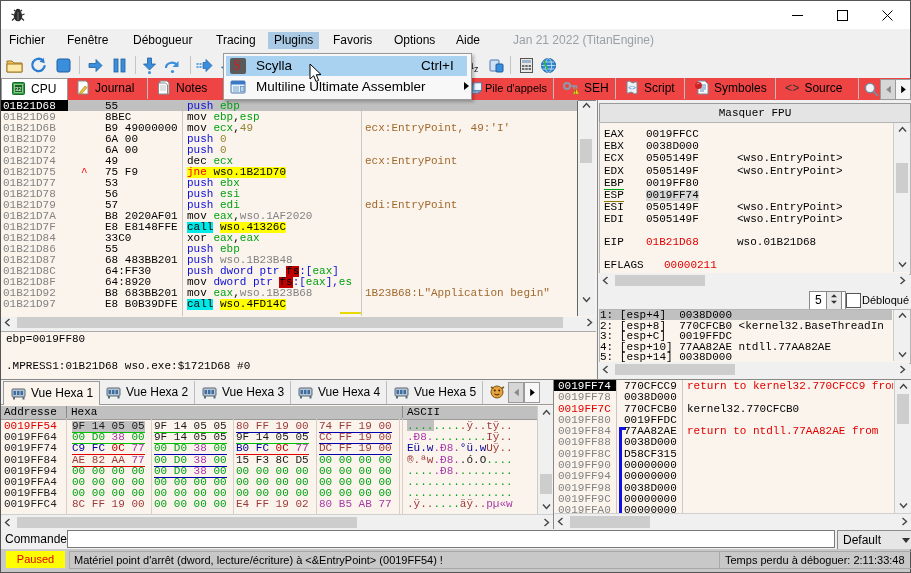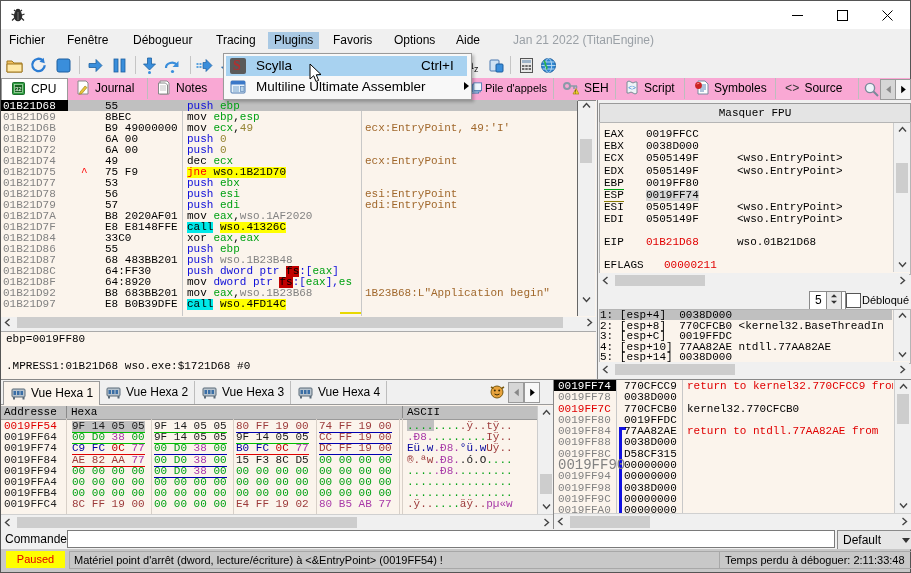--- a/index.html
+++ b/index.html
@@ -15,21 +15,21 @@
 
 #menubar{position:absolute;left:0;top:28px;width:909px;height:23px;background:#f0f0f0;font-size:12px;}
 .mitem{position:absolute;top:3px;height:17px;line-height:17px;padding:0 6px;color:#000;}
 .msel{background:#a9c9e4;}
 .mgray{color:#9aa0a6;}
 
 #toolbar{position:absolute;left:0;top:51px;width:909px;height:26px;background:#f0f0f0;border-bottom:1px solid #d8d8d8;}
 .tbi{position:absolute;top:5px;width:17px;height:17px;}
 .tbsep{position:absolute;top:4px;width:1px;height:18px;background:#c5c5c5;}
 
-#tabbar{position:absolute;left:0;top:77px;width:909px;height:22px;background:#f9a8d4;font-size:12px;}
+#tabbar{position:absolute;left:0;top:77px;width:909px;height:22px;background:#ef4444;font-size:12px;}
 .tab{position:absolute;top:0;height:21px;line-height:21px;color:#000;white-space:nowrap;border-right:1px solid #bdbdbd;}
 .tab .ic{display:inline-block;vertical-align:-3px;margin:0 5px 0 9px;}
 .tabsel{background:#fff;border:1px solid #9a9a9a;border-bottom:none;height:22px;}
 
 #disasm{position:absolute;left:0;top:99px;width:595px;height:233px;background:#fbf4ec;border-top:1px solid #888;}
 #infobox{position:absolute;left:0;top:330px;width:595px;height:48px;background:#fbf4ec;border-top:1px solid #aaa;}
 #regs{position:absolute;left:596px;top:99px;width:313px;height:279px;background:#f0f0f0;border-left:1px solid #888;}
 #dump{position:absolute;left:0;top:378px;width:552px;height:150px;background:#fbf4ec;border-top:1px solid #888;}
 #stack{position:absolute;left:552px;top:378px;width:357px;height:150px;background:#fbf4ec;border-top:1px solid #888;border-left:1px solid #888;}
 
@@ -228,21 +228,20 @@
 <div class="drow addr" style="left:2px;top:66px">01B21D75</div>
 <div class="drow" style="left:80px;top:66px;color:#f00">^</div>
 <div class="drow" style="left:104px;top:66px;color:#000">75 F9</div>
 <div class="drow" style="left:186px;top:66px;width:171px;overflow:hidden"><span style="background:#ffff00"><span style="color:#ff0000">jne</span><span style="color:#000000"> wso.1B21D70</span></span></div>
 <div class="drow addr" style="left:2px;top:77px">01B21D77</div>
 <div class="drow" style="left:104px;top:77px;color:#000">53</div>
 <div class="drow" style="left:186px;top:77px;width:171px;overflow:hidden"><span style="color:#0d0dd9">push</span><span style="color:#00a113"> ebx</span></div>
 <div class="drow addr" style="left:2px;top:88px">01B21D78</div>
 <div class="drow" style="left:104px;top:88px;color:#000">56</div>
 <div class="drow" style="left:186px;top:88px;width:171px;overflow:hidden"><span style="color:#0d0dd9">push</span><span style="color:#00a113"> esi</span></div>
-<div class="drow" style="left:364px;top:88px;width:212px;overflow:hidden"><span style="color:#a1682c">esi:EntryPoint</span></div>
 <div class="drow addr" style="left:2px;top:99px">01B21D79</div>
 <div class="drow" style="left:104px;top:99px;color:#000">57</div>
 <div class="drow" style="left:186px;top:99px;width:171px;overflow:hidden"><span style="color:#0d0dd9">push</span><span style="color:#00a113"> edi</span></div>
 <div class="drow" style="left:364px;top:99px;width:212px;overflow:hidden"><span style="color:#a1682c">edi:EntryPoint</span></div>
 <div class="drow addr" style="left:2px;top:110px">01B21D7A</div>
 <div class="drow" style="left:104px;top:110px;color:#000">B8 2020AF01</div>
 <div class="drow" style="left:186px;top:110px;width:171px;overflow:hidden"><span style="color:#000000">mov </span><span style="color:#00a113">eax</span><span style="color:#000000">,</span><span style="color:#828282">wso.1AF2020</span></div>
 <div class="drow addr" style="left:2px;top:121px">01B21D7F</div>
 <div class="drow" style="left:104px;top:121px;color:#000">E8 E8148FFE</div>
 <div class="drow" style="left:186px;top:121px;width:171px;overflow:hidden"><span style="color:#000000;background:#00e8e8">call</span><span style="color:#000000"> </span><span style="color:#000000;background:#ffff00">wso.41326C</span></div>
@@ -395,20 +394,28 @@
           <rect x="11.5" y="10" width="2" height="2.5" fill="#5a6a78"></rect>
         </svg>Vue Hexa 3</div>
 <div class="abs" style="left:290px;top:1px;width:95px;height:23px;font-size:12px;line-height:22px;color:#000;white-space:nowrap;border-right:1px solid #bdbdbd;"><svg style="vertical-align:-3px;margin:0 4px 0 7px" width="16" height="13" viewBox="0 0 16 13">
           <rect x="1" y="2" width="13" height="8" rx="1" fill="#b8c4ce" stroke="#5a6a78"></rect>
           <rect x="2.5" y="4" width="2.5" height="4" fill="#3a6ea5"></rect>
           <rect x="6" y="4" width="2.5" height="4" fill="#3a6ea5"></rect>
           <rect x="9.5" y="4" width="2.5" height="4" fill="#3a6ea5"></rect>
           <rect x="2" y="10" width="2" height="2.5" fill="#5a6a78"></rect>
           <rect x="11.5" y="10" width="2" height="2.5" fill="#5a6a78"></rect>
         </svg>Vue Hexa 4</div>
+<div class="abs" style="left:386px;top:1px;width:95px;height:23px;font-size:12px;line-height:22px;color:#000;white-space:nowrap;border-right:1px solid #bdbdbd;"><svg style="vertical-align:-3px;margin:0 4px 0 7px" width="16" height="13" viewBox="0 0 16 13">
+          <rect x="1" y="2" width="13" height="8" rx="1" fill="#b8c4ce" stroke="#5a6a78"></rect>
+          <rect x="2.5" y="4" width="2.5" height="4" fill="#3a6ea5"></rect>
+          <rect x="6" y="4" width="2.5" height="4" fill="#3a6ea5"></rect>
+          <rect x="9.5" y="4" width="2.5" height="4" fill="#3a6ea5"></rect>
+          <rect x="2" y="10" width="2" height="2.5" fill="#5a6a78"></rect>
+          <rect x="11.5" y="10" width="2" height="2.5" fill="#5a6a78"></rect>
+        </svg>Vue Hexa 5</div>
 <div class="abs" style="left:488px;top:4px"><svg width="17" height="16" viewBox="0 0 17 16">
           <circle cx="8" cy="8" r="6" fill="#e8a33c" stroke="#7a5a10"></circle>
           <circle cx="5.8" cy="6.5" r="1" fill="#3a2a00"></circle>
           <circle cx="10.2" cy="6.5" r="1" fill="#3a2a00"></circle>
           <path d="M5.5 10 q2.5 2 5 0" stroke="#3a2a00" fill="none"></path>
           <path d="M2 3 l2.5 1.5 M15 3 l-2.5 1.5" stroke="#7a5a10" stroke-width="1.5"></path>
         </svg></div>
 <div class="abs" style="left:507px;top:2px;width:14px;height:19px;background:#d6d6d6;border:1px solid #9a9a9a;text-align:center;line-height:19px;font-size:9px;color:#888"><svg width="7" height="9" viewBox="0 0 7 9" style="vertical-align:middle">
           <path d="M5.8 0.8 L1.2 4.5 L5.8 8.2 Z" fill="#888"></path>
         </svg></div>
@@ -512,21 +519,21 @@
 <div class="abs mono" style="left:133px;top:24px;width:206px;overflow:hidden;font-size:11px;line-height:11px;color:#000;white-space:pre">kernel32.770CFCB0</div>
 <div class="abs mono" style="left:4px;top:35px;font-size:11px;line-height:11px;color:#828282">0019FF80</div>
 <div class="abs mono" style="left:70px;top:35px;font-size:11px;line-height:11px;color:#000">0019FFDC</div>
 <div class="abs mono" style="left:4px;top:46px;font-size:11px;line-height:11px;color:#828282">0019FF84</div>
 <div class="abs mono" style="left:70px;top:46px;font-size:11px;line-height:11px;color:#000">77AA82AE</div>
 <div class="abs mono" style="left:133px;top:46px;width:206px;overflow:hidden;font-size:11px;line-height:11px;color:#e00000;white-space:pre">return to ntdll.77AA82AE from</div>
 <div class="abs mono" style="left:4px;top:57px;font-size:11px;line-height:11px;color:#828282">0019FF88</div>
 <div class="abs mono" style="left:70px;top:57px;font-size:11px;line-height:11px;color:#000">0038D000</div>
 <div class="abs mono" style="left:4px;top:69px;font-size:11px;line-height:11px;color:#828282">0019FF8C</div>
 <div class="abs mono" style="left:70px;top:69px;font-size:11px;line-height:11px;color:#000">D58CF315</div>
-<div class="abs mono" style="left:4px;top:80px;font-size:14px;line-height:11px;color:#828282">0019FF90</div>
+<div class="abs mono" style="left:4px;top:80px;font-size:11px;line-height:11px;color:#828282">0019FF90</div>
 <div class="abs mono" style="left:70px;top:80px;font-size:11px;line-height:11px;color:#000">00000000</div>
 <div class="abs mono" style="left:4px;top:91px;font-size:11px;line-height:11px;color:#828282">0019FF94</div>
 <div class="abs mono" style="left:70px;top:91px;font-size:11px;line-height:11px;color:#000">00000000</div>
 <div class="abs mono" style="left:4px;top:103px;font-size:11px;line-height:11px;color:#828282">0019FF98</div>
 <div class="abs mono" style="left:70px;top:103px;font-size:11px;line-height:11px;color:#000">0038D000</div>
 <div class="abs mono" style="left:4px;top:114px;font-size:11px;line-height:11px;color:#828282">0019FF9C</div>
 <div class="abs mono" style="left:70px;top:114px;font-size:11px;line-height:11px;color:#000">00000000</div>
 <div class="abs mono" style="left:4px;top:125px;font-size:11px;line-height:11px;color:#828282">0019FFA0</div>
 <div class="abs mono" style="left:70px;top:125px;font-size:11px;line-height:11px;color:#000">00000000</div>
 <div class="abs sb" style="left:340px;top:0px;width:16px;height:133px;border-left:1px solid #ccc">

